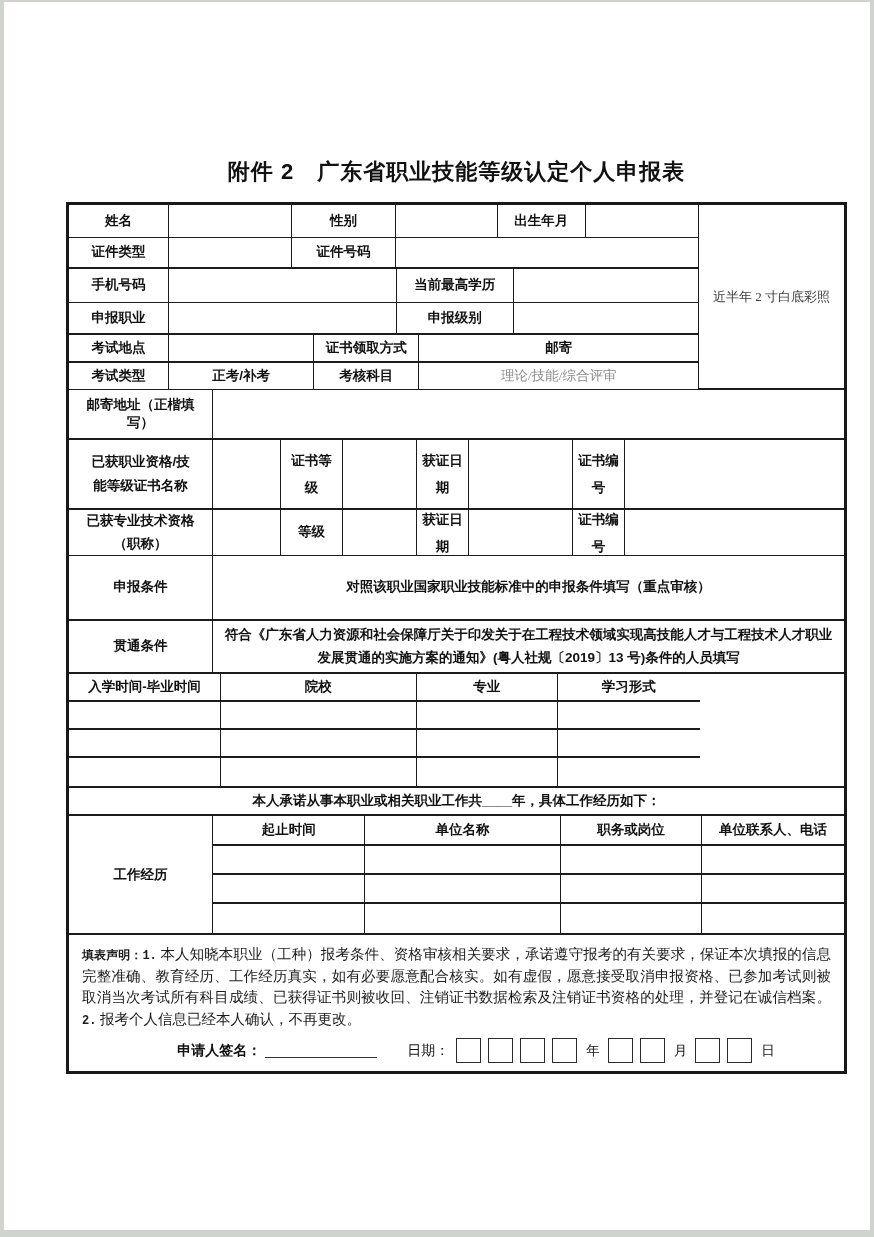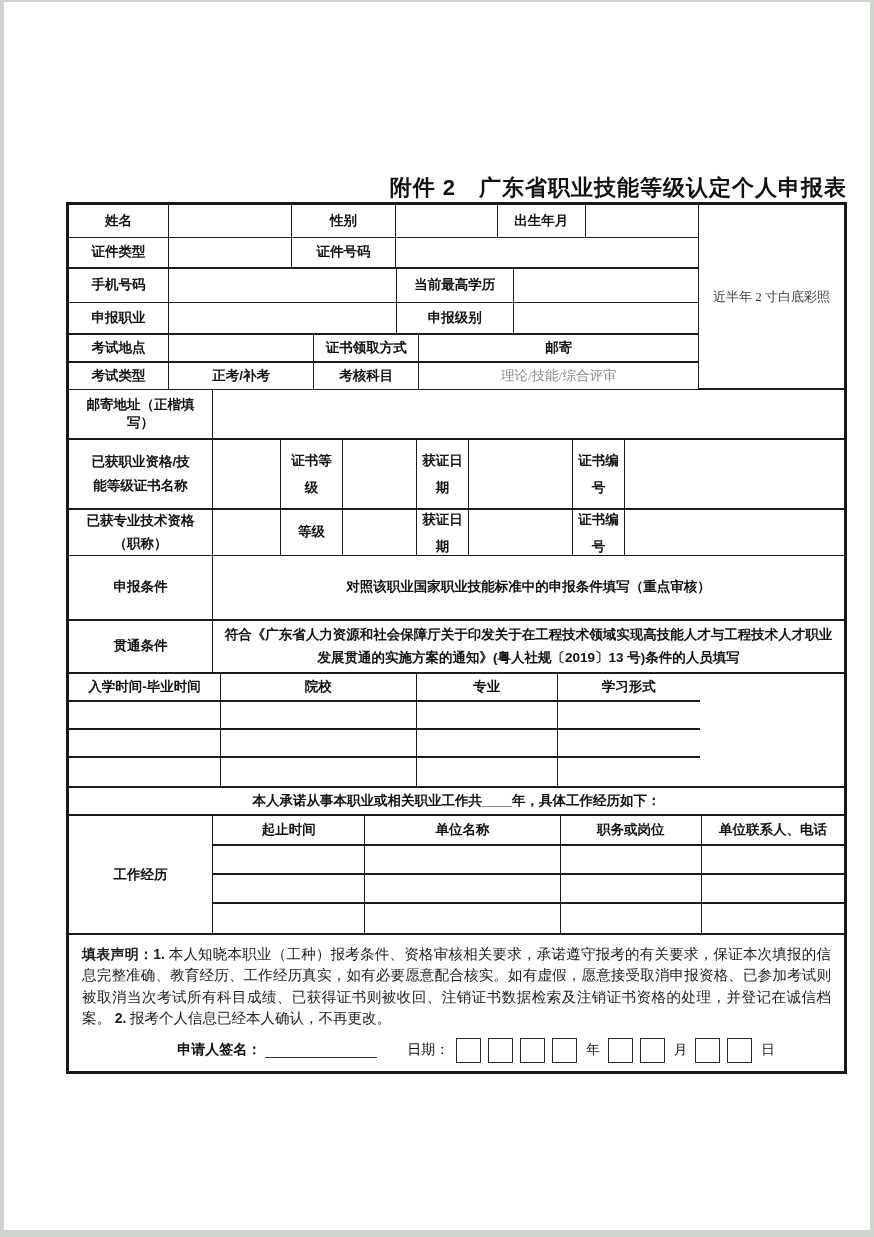--- a/index.html
+++ b/index.html
@@ -11,33 +11,32 @@
   .page {
     position: relative;
     width: 866px;
     height: 1228px;
     margin: 2px auto 7px 4px;
     background: #ffffff;
   }
   .title {
     position: absolute;
     left: 62px; top: 155px; width: 781px;
-    text-align: right;
+    text-align: center;
     font-size: 22px;
     font-weight: bold;
     letter-spacing: 1px;
-    margin-top: 16px;
   }
   .tbl {
     position: absolute;
     left: 62px; top: 200px; width: 781px;
     border: 3px solid #181818;
     background: #fff;
   }
-  .r { display: flex; width: 100%; }
+  .r { display: flex; width: 100%; justify-content: center; }
   .c {
     border-right: 1.5px solid #1c1c1c;
     border-bottom: 1.5px solid #1c1c1c;
     display: flex; align-items: center; justify-content: center;
     text-align: center;
     font-size: 13.5px;
     line-height: 1.35;
     padding: 1px 4px;
   }
   .lb { font-weight: bold; }
@@ -77,21 +76,21 @@
   }
 
   .decl { padding: 9px 13px 8px 13px; }
   .decl-text {
     font-family: "Liberation Serif", "DejaVu Serif", serif;
     font-size: 14.5px;
     line-height: 1.48;
     text-align: justify;
     color: #1b1b1b;
   }
-  .decl-text b { font-family: Liberation Sans, sans-serif; font-size: 14px; }
+  .decl-text b { font-family: Liberation Mono, monospace; font-size: 12px; }
   .confirm-line {
     margin-top: 9px;
     font-family: "Liberation Serif", "DejaVu Serif", serif;
     font-size: 12.5px; color: #222;
   }
   .sign-row {
     margin-top: 8px;
     display: flex; align-items: center; justify-content: center;
     gap: 4px;
     padding-left: 40px;

